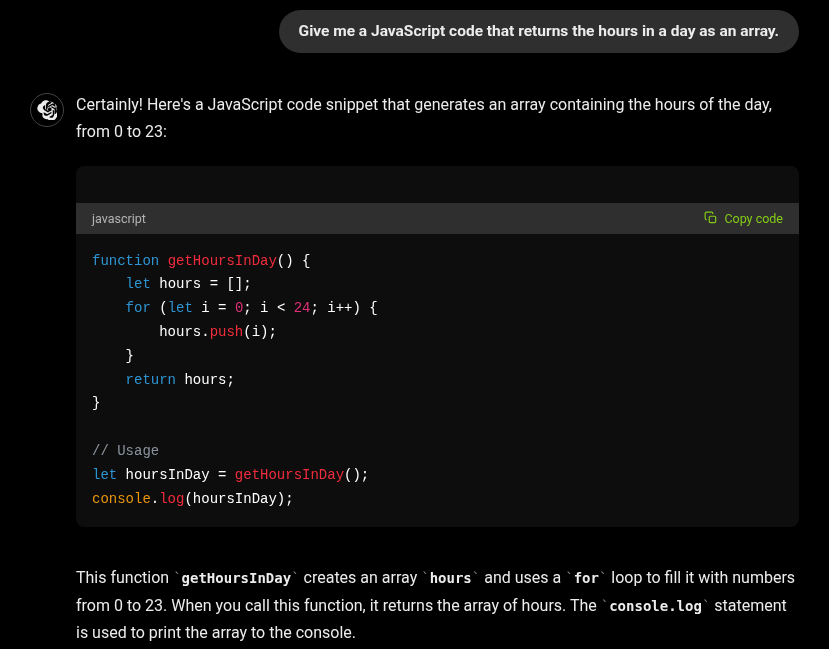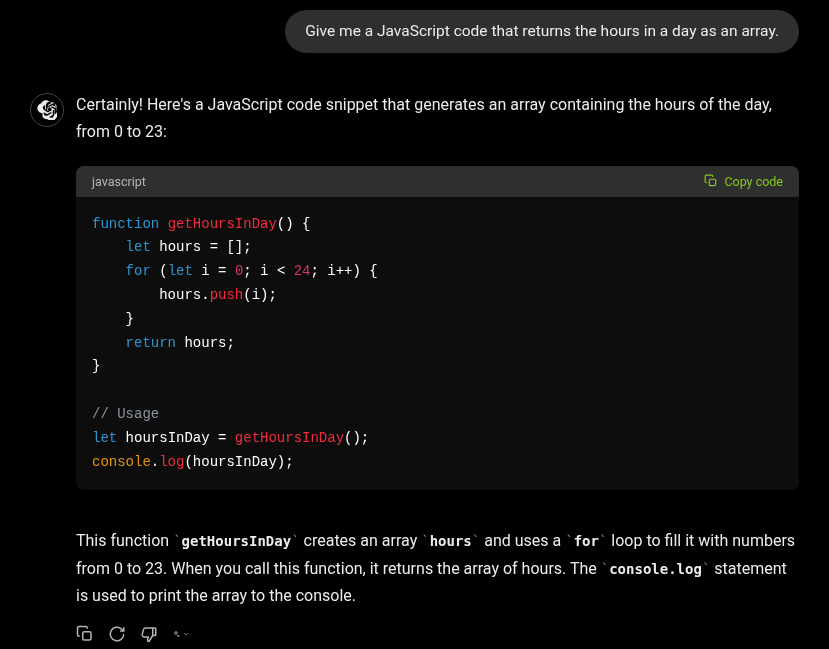--- a/index.html
+++ b/index.html
@@ -24,20 +24,21 @@
       justify-content: flex-end;
       margin-bottom: 38px;
     }
     .user-bubble {
       background: #2f2f2f;
       border-radius: 24px;
       padding: 10px 20px;
       max-width: 80%;
       font-size: 15.5px;
       line-height: 1.5;
+      font-weight: bold;
     }
     .assistant-row {
       display: flex;
       gap: 12px;
     }
     .avatar {
       width: 34px;
       height: 34px;
       border-radius: 50%;
       border: 1px solid #444;
@@ -67,20 +68,21 @@
       margin-bottom: 20px;
     }
     .code-header {
       background: #2f2f2f;
       display: flex;
       justify-content: space-between;
       align-items: flex-start;
       padding: 8px 16px;
       font-size: 12.5px;
       color: #b4b4b4;
+      margin-top: 37px;
     }
     .copy-btn {
       display: flex;
       align-items: center;
       gap: 6px;
       cursor: pointer;
       color: #84cc16;
     }
     .copy-btn svg {
       width: 14px;

